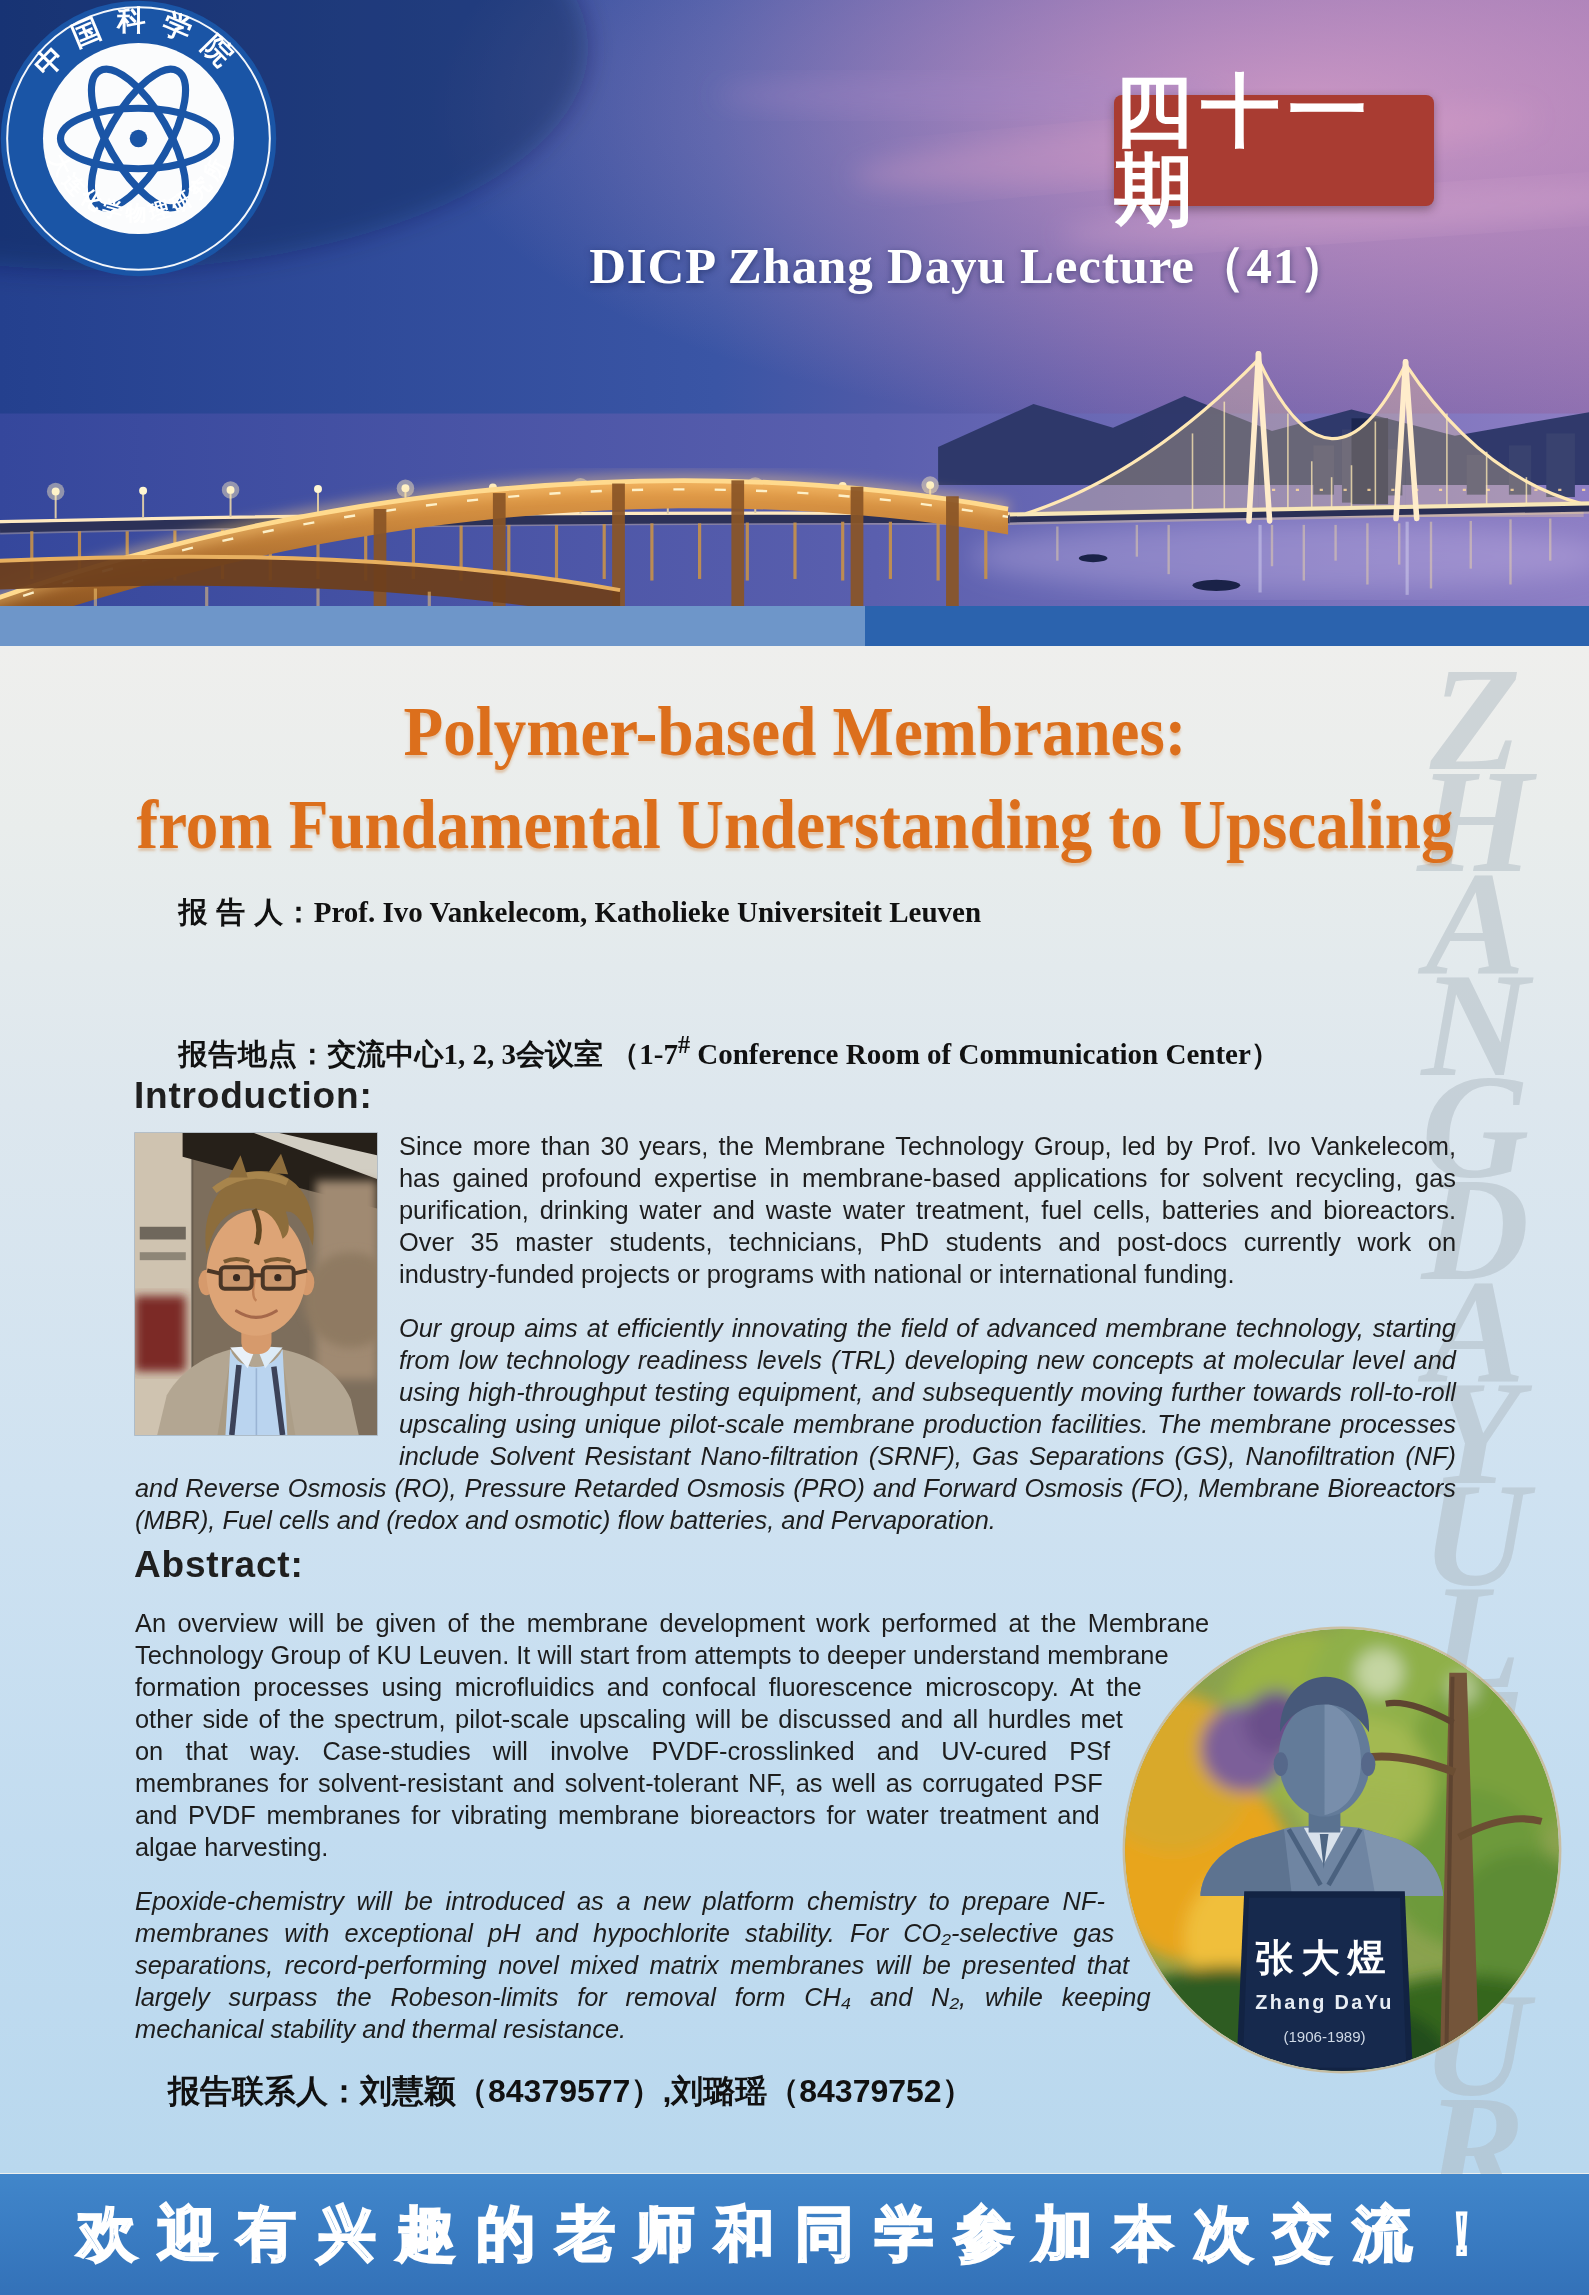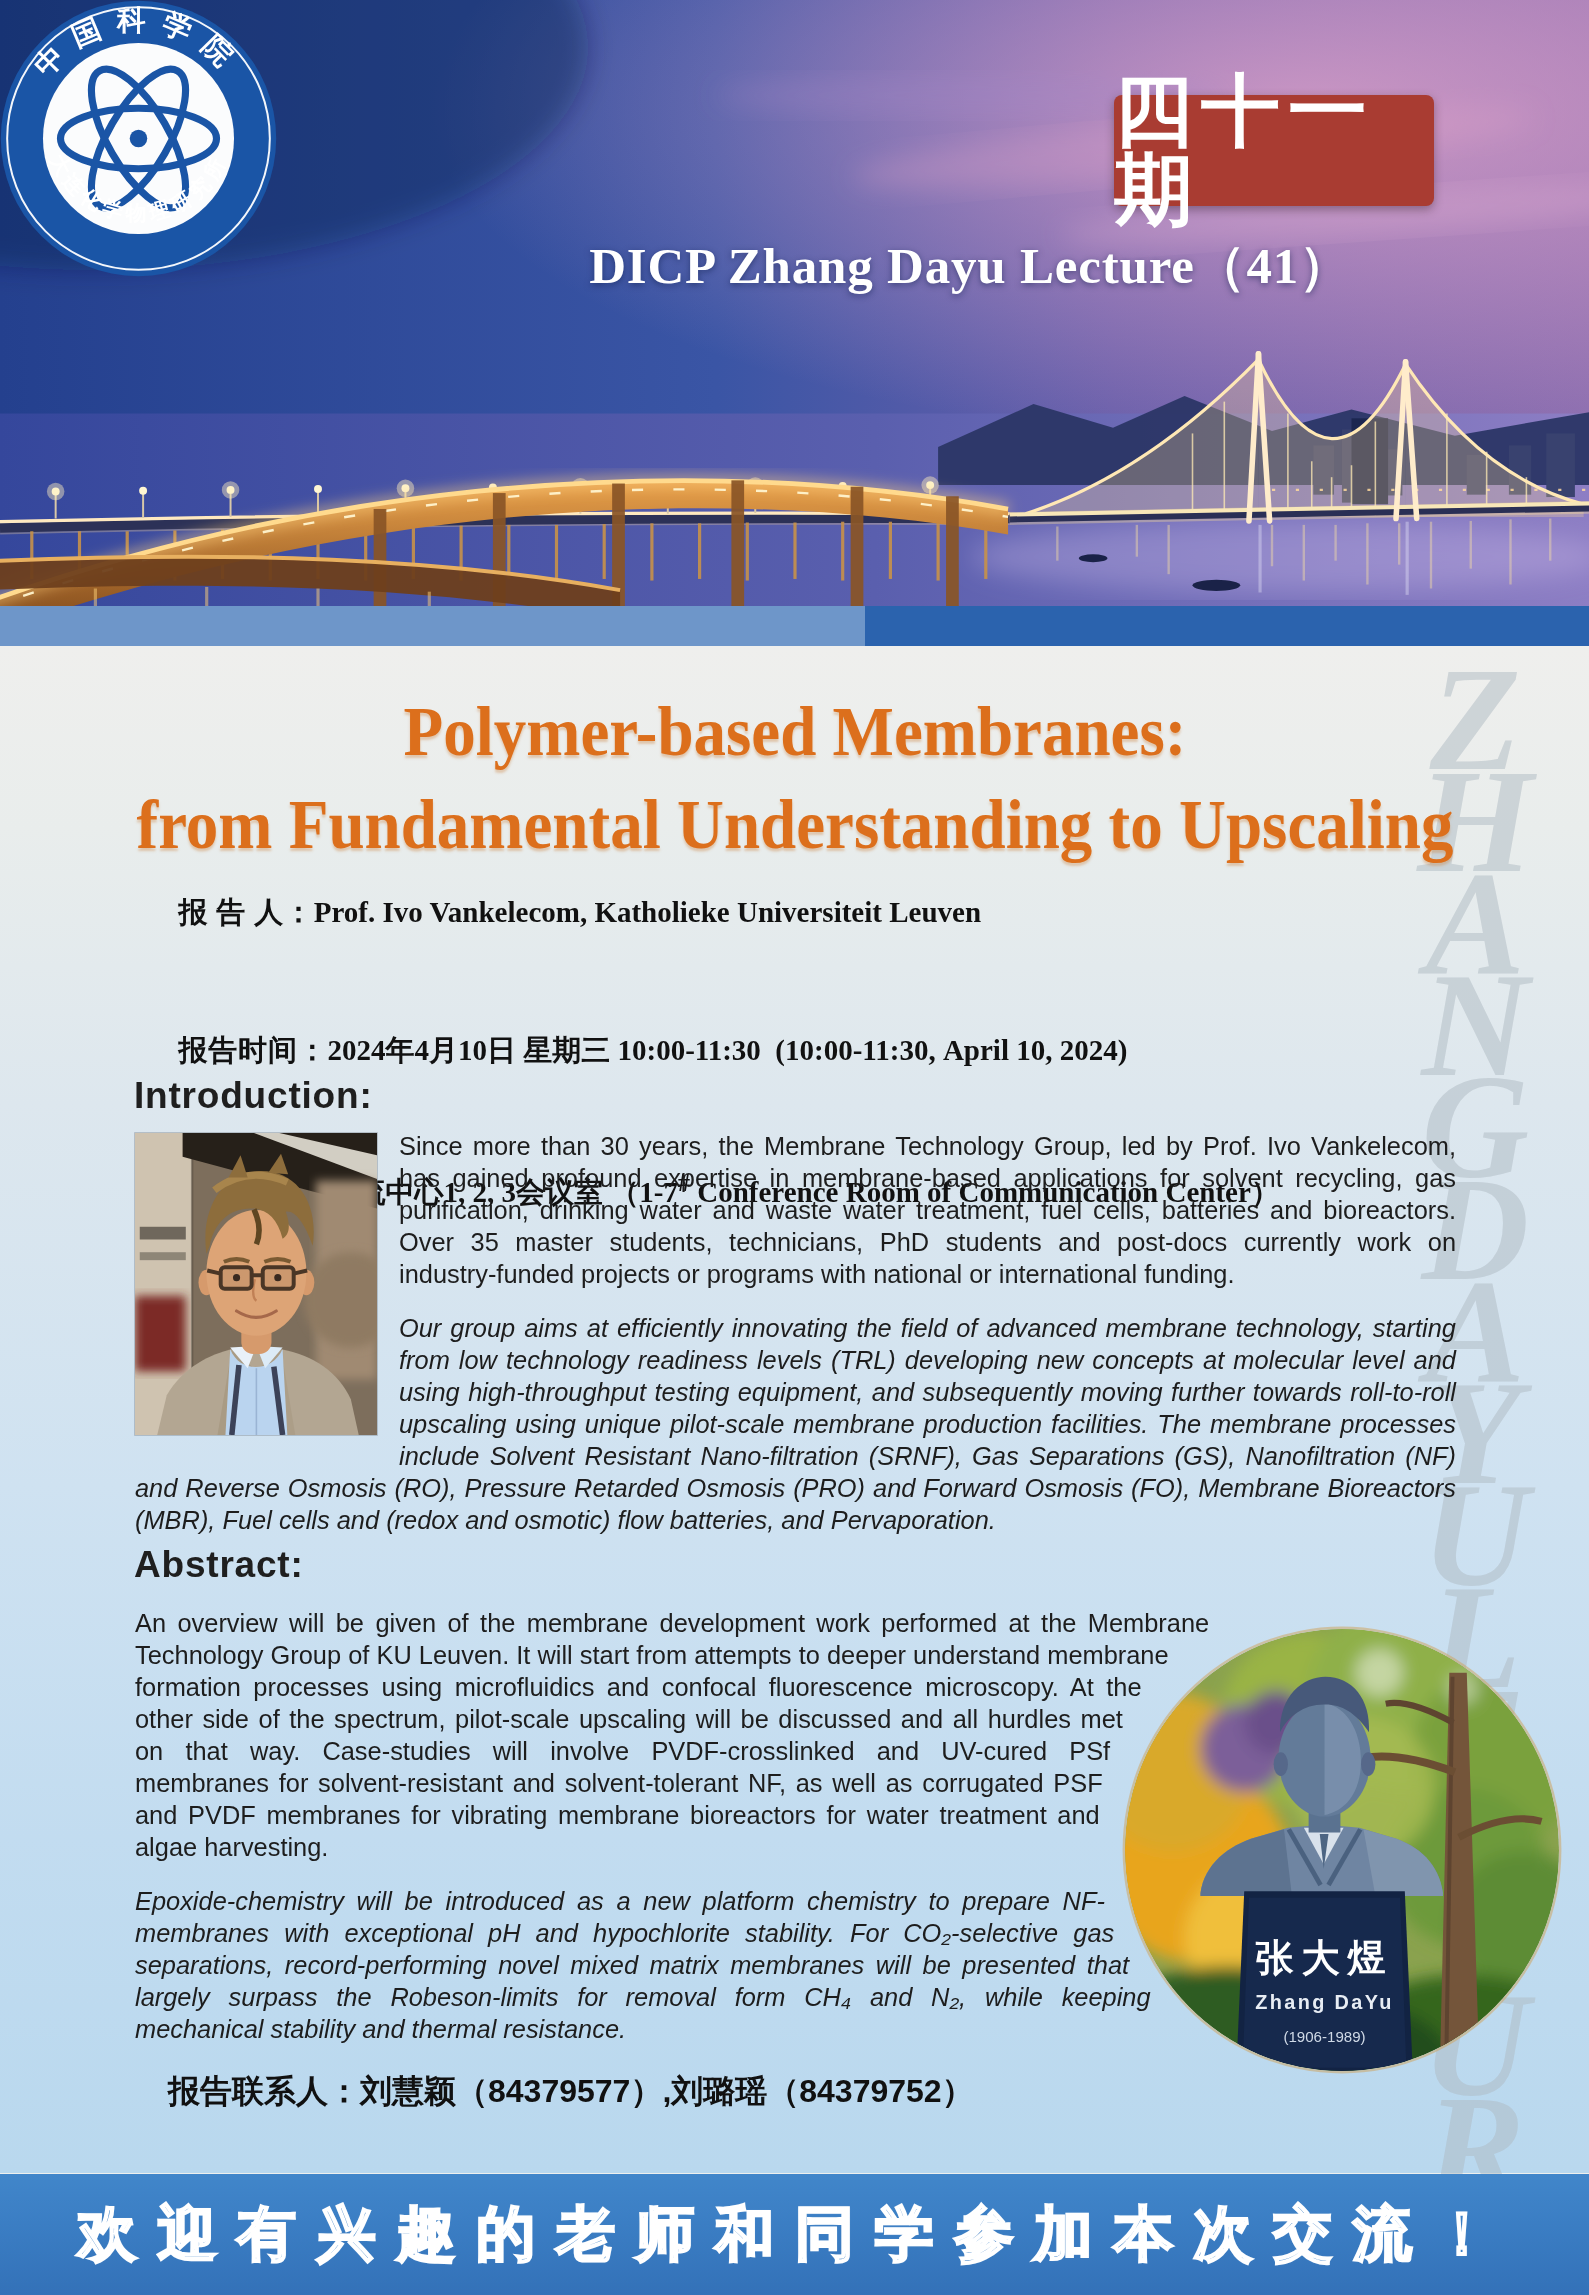--- a/index.html
+++ b/index.html
@@ -364,23 +364,20 @@
   <div class="talk-title">
     <div>Polymer-based Membranes:</div>
     <div>from Fundamental Understanding to Upscaling</div>
   </div>
 
   <div class="info-block">
     <div class="info-row">
       <span class="info-label">报 告 人：</span><span class="info-value">Prof. Ivo Vankelecom, Katholieke Universiteit Leuven</span>
     </div>
     <div class="info-row">
-      <span class="info-label">报告时间：</span><span class="info-value">2024年4月10日 星期三 10:00-11:30  (10:00-11:30, April 10, 2024)</span>
-    </div>
-    <div class="info-row">
       <span class="info-label">报告地点：</span><span class="info-value">交流中心1, 2, 3会议室 </span><span class="info-value">（1-7</span><sup class="info-value">#</sup><span class="info-value"> Conference Room of Communication Center）</span>
     </div>
   </div>
 
   <div class="sec-heading intro-heading">Introduction:</div>
   <div class="body-text intro-body">
     <svg class="speaker-photo" viewBox="0 0 305 380" preserveAspectRatio="none">
       <defs>
           <filter id="pb8">
             <feGaussianBlur stdDeviation="6"></feGaussianBlur>

